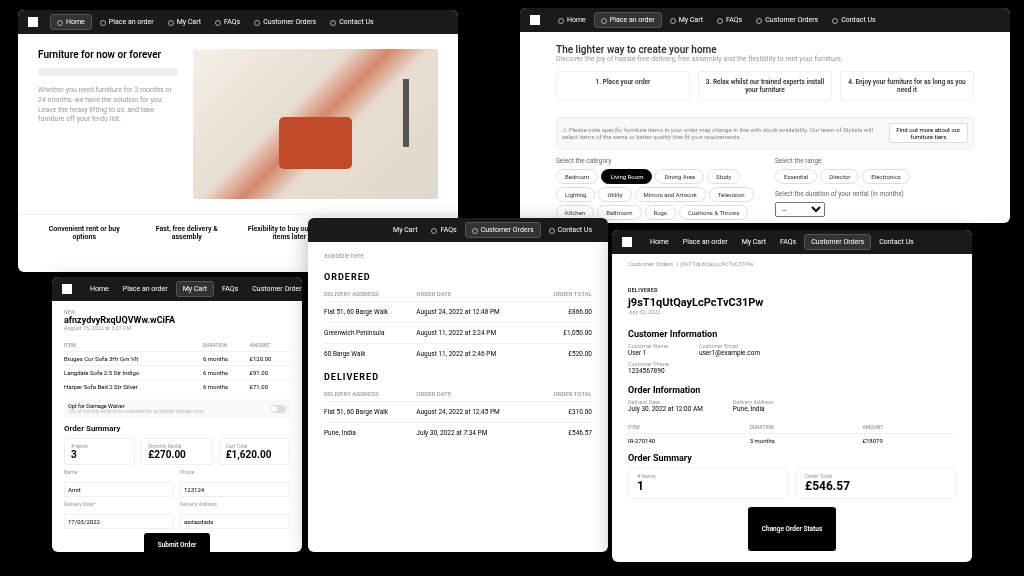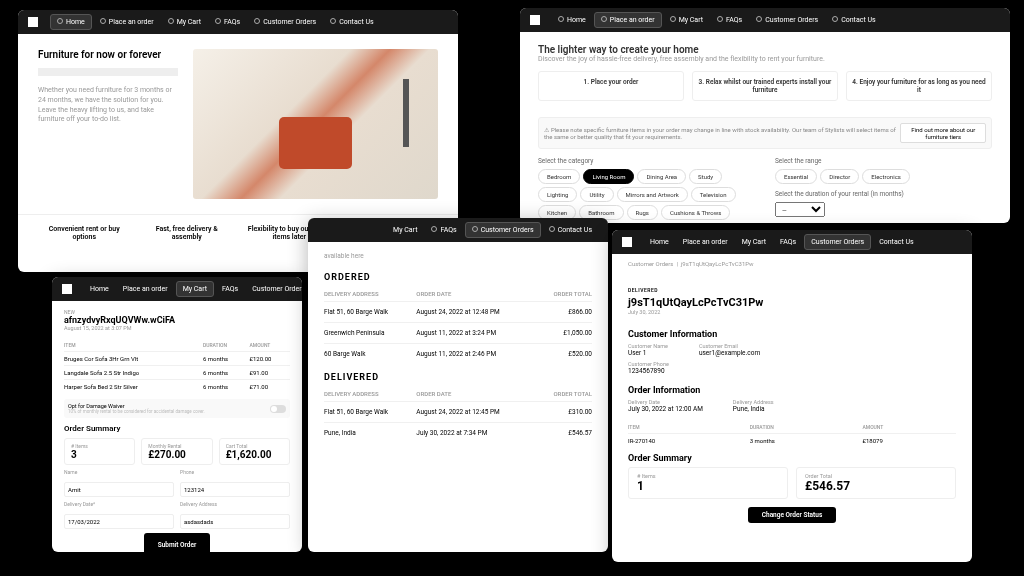--- a/index.html
+++ b/index.html
@@ -1,23 +1,23 @@
 <!DOCTYPE html>
 <html><head>
 <meta charset="utf-8">
 <style>
 *{margin:0;padding:0;box-sizing:border-box;font-family:-apple-system,BlinkMacSystemFont,"Segoe UI",Roboto,sans-serif}
 body{background:#000;width:1024px;height:576px;position:relative;overflow:hidden}
 .panel{position:absolute;background:#fff;border-radius:6px;overflow:hidden;box-shadow:0 4px 20px rgba(0,0,0,0.3)}
 .topbar{background:#1a1a1a;color:#fff;display:flex;align-items:center;padding:4px 10px;font-size:7px;gap:2px}
 .logo{width:10px;height:10px;background:#fff;margin-right:10px;flex-shrink:0}
-.nav-item{display:flex;align-items:flex-start;gap:3px;padding:3px 6px;border-radius:3px;cursor:pointer;white-space:nowrap}
+.nav-item{display:flex;align-items:flex-end;gap:3px;padding:3px 6px;border-radius:3px;cursor:pointer;white-space:nowrap}
 .nav-item.active{background:#333;border:1px solid #555}
 .nav-item .ico{width:6px;height:6px;border:1px solid #aaa;border-radius:50%}
-.content{padding:12px 18px;font-size:8px;color:#333}
+.content{padding:12px 36px;font-size:8px;color:#333}
 
 
 #p1{left:18px;top:10px;width:440px;height:262px}
 #p1 .hero{display:flex;gap:15px;padding:15px 20px}
 #p1 .hero-text{width:140px}
 #p1 .hero-text h3{font-size:10px;font-weight:600;margin-bottom:8px}
 #p1 .hero-text .bar{height:8px;background:#eee;margin-bottom:10px}
 #p1 .hero-text p{font-size:7px;color:#999;line-height:1.4}
 #p1 .hero-img{flex:1;height:150px;background:linear-gradient(135deg,#f5f0e8 0%,#e8ddd0 40%,#d4876a 50%,#e8ddd0 60%,#dfd8cc 100%);border-radius:3px;position:relative}
 #p1 .hero-img::before{content:"";position:absolute;left:35%;top:45%;width:30%;height:35%;background:#c04a2a;border-radius:5px}
@@ -84,21 +84,21 @@
 #p5 .info-grid{display:flex;margin:0 16px;gap:30px}
 #p5 .info-col .lbl{font-size:5.5px;color:#999}
 #p5 .info-col .val{font-size:6.5px;margin-bottom:4px}
 #p5 table{width:calc(100% - 32px);margin:4px 16px;font-size:6px;border-collapse:collapse}
 #p5 th{text-align:left;color:#999;font-size:5px;text-transform:uppercase;padding:3px 0;font-weight:500}
 #p5 td{padding:3px 0;border-top:1px solid #f0f0f0}
 #p5 .summary-row{display:flex;gap:8px;margin:4px 16px}
 #p5 .summary-box{flex:1;border:1px solid #eee;border-radius:3px;padding:5px 8px}
 #p5 .summary-box .lbl{font-size:5.5px;color:#999}
 #p5 .summary-box .val{font-size:12px;font-weight:700}
-#p5 .change-btn{display:block;margin:8px auto;background:#000;color:#fff;border:none;border-radius:3px;padding:4px 14px;font-size:6.5px;font-weight:600}
+#p5 .change-btn{display:block;margin:8px auto;background:#000;color:#fff;border:none;border-radius:3px;padding:18px 14px;font-size:6.5px;font-weight:600}
 </style>
 </head>
 <body>
 
 <div class="panel" id="p1">
   <div class="topbar">
     <div class="logo"></div>
     <div class="nav-item active">
         <span class="ico"></span>
         <span>Home</span>

